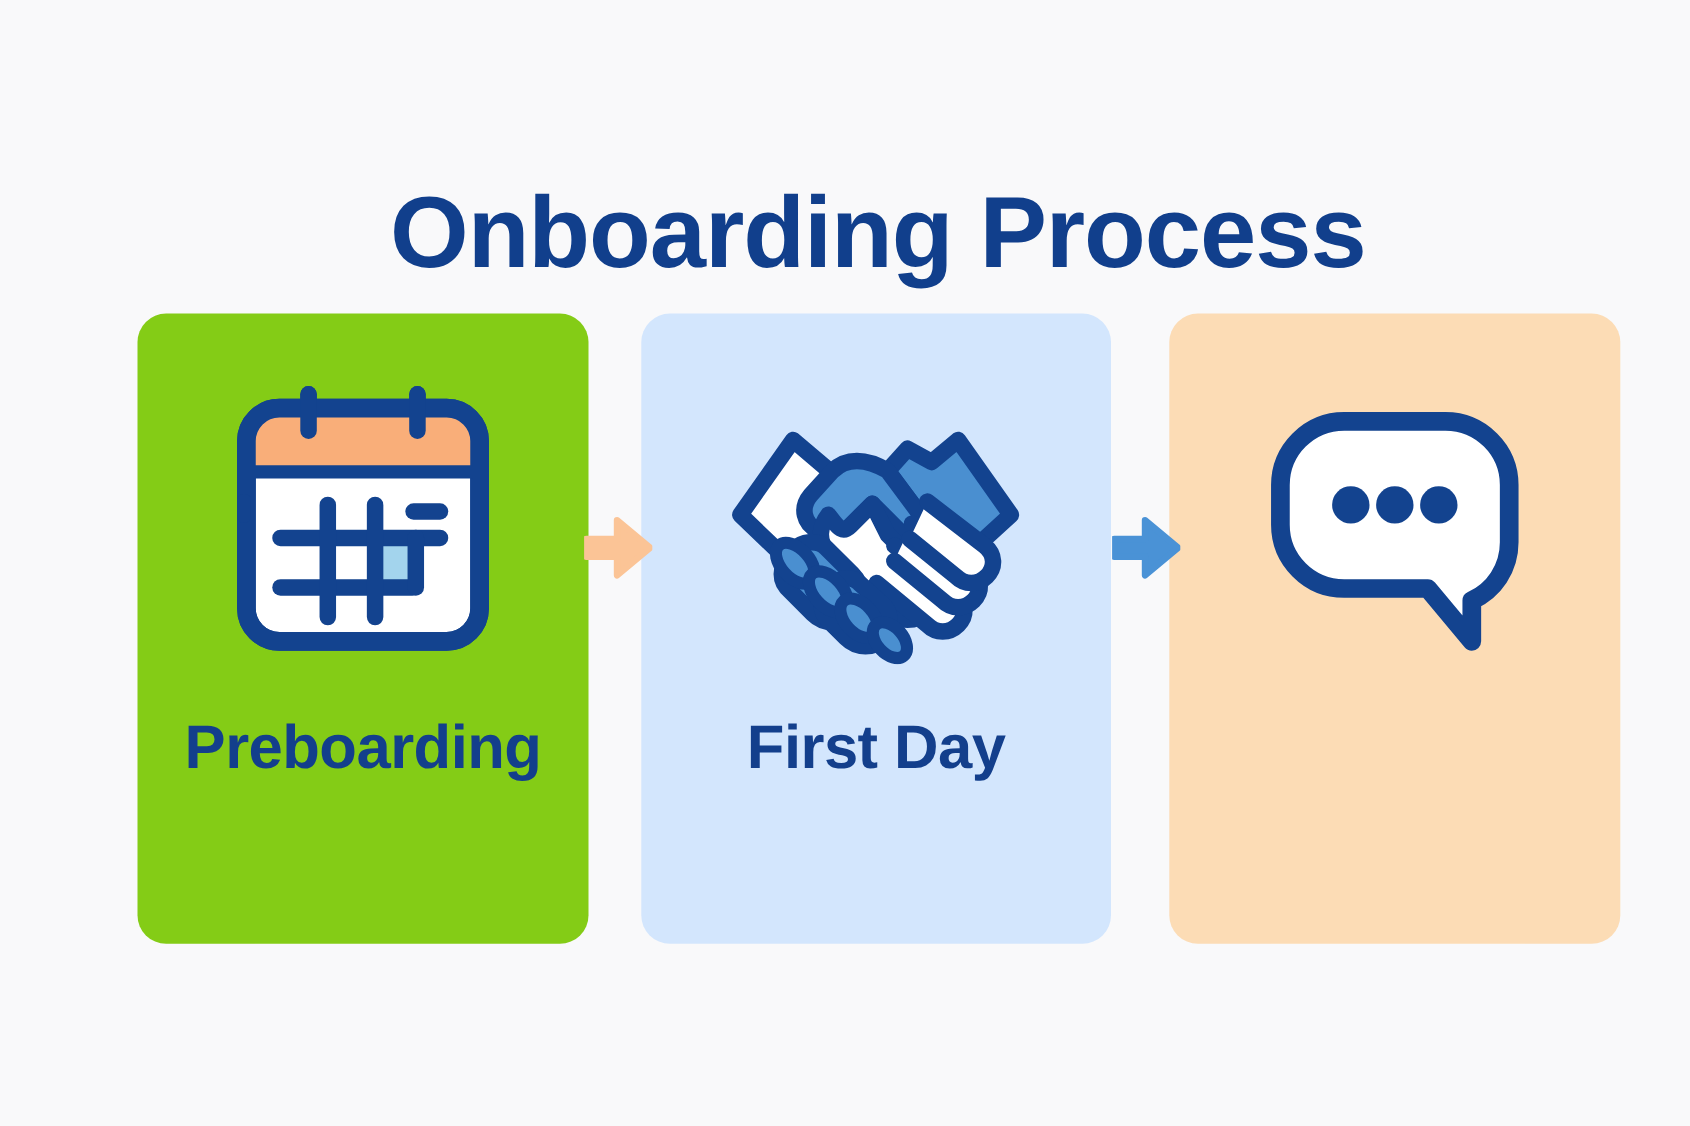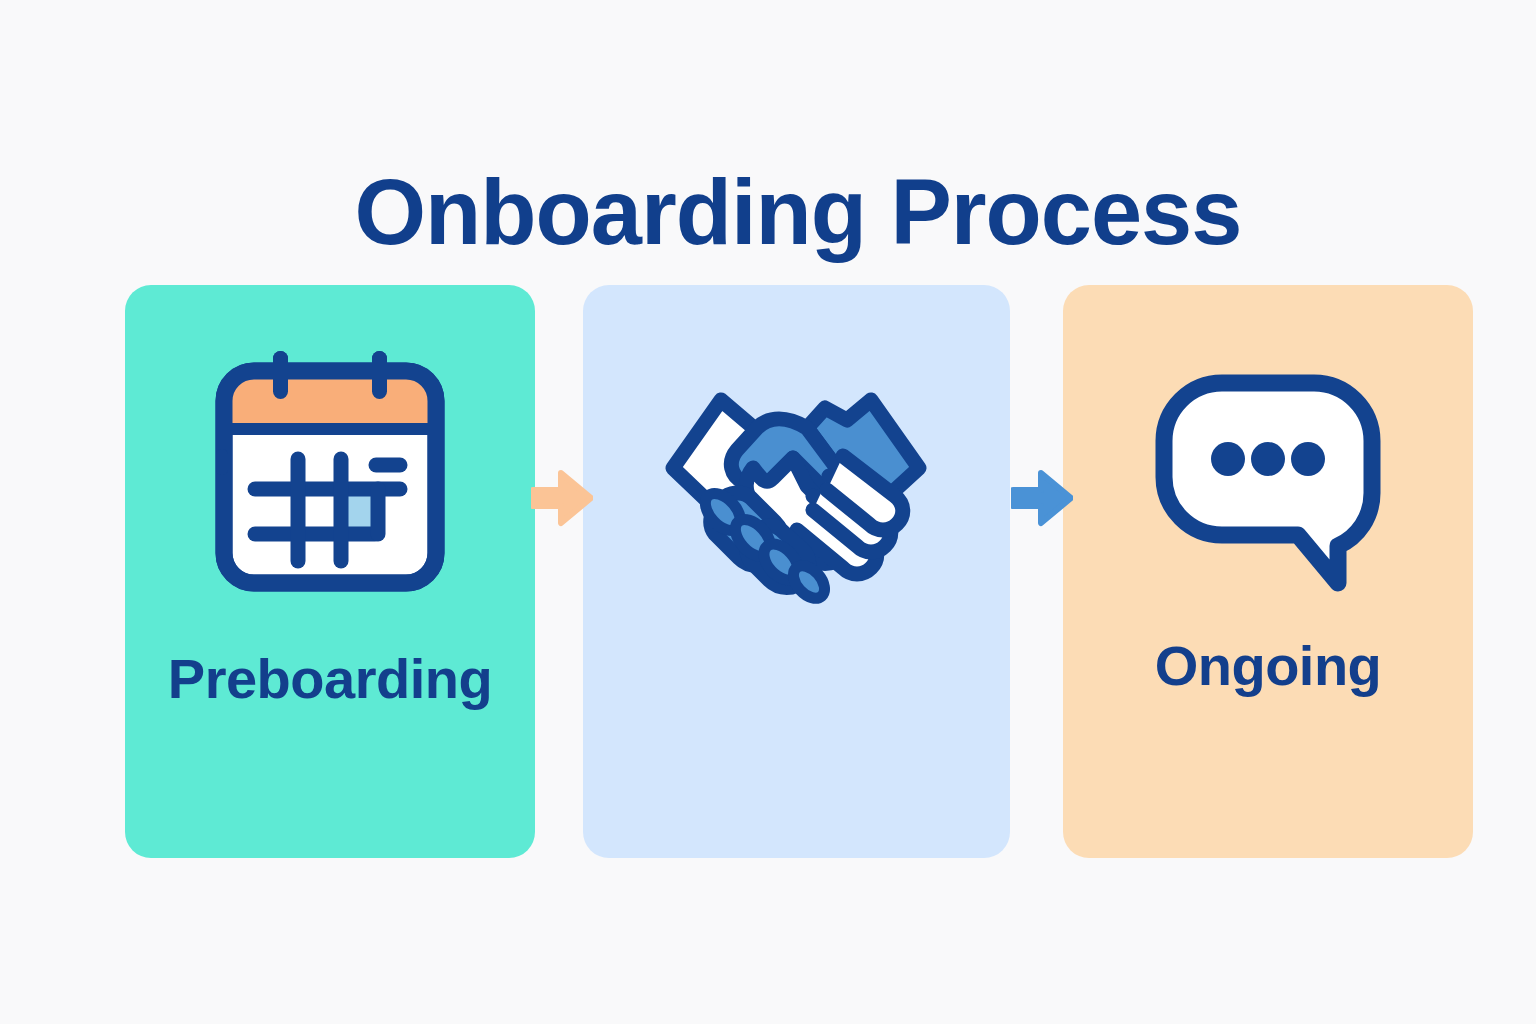--- a/index.html
+++ b/index.html
@@ -51,21 +51,21 @@
   .card {
     position: absolute;
     top: 0;
     height: 573px;
     border-radius: 26px;
     box-sizing: border-box;
     display: flex;
     flex-direction: column;
     align-items: center;
   }
-  .card-1 { left: 0px;   width: 410px; background: #5eead4; }
+  .card-1 { left: 0px;   width: 410px; background: #84cc16; }
   .card-2 { left: 458px; width: 427px; background: #D3E6FD; }
   .card-3 { left: 938px; width: 410px; background: #FCDCB5; }
 
   .card-icon-wrap {
     position: absolute;
     left: 0;
     width: 100%;
     display: flex;
     justify-content: center;
     align-items: center;
@@ -178,35 +178,35 @@
           </g>
 
           <g fill="#4A8FD0" stroke="#13438F" stroke-width="11">
             <ellipse cx="66" cy="140" rx="13" ry="22" transform="rotate(-42 66 140)"></ellipse>
             <ellipse cx="96" cy="166" rx="13" ry="22" transform="rotate(-42 96 166)"></ellipse>
             <ellipse cx="124" cy="190" rx="13" ry="21" transform="rotate(-42 124 190)"></ellipse>
             <ellipse cx="152" cy="210" rx="12" ry="19" transform="rotate(-42 152 210)"></ellipse>
           </g>
         </svg>
       </div>
+      <div class="card-label">First Day</div>
     </div>
 
     <div class="card card-3">
       <div class="card-icon-wrap">
         <svg width="232" height="232" viewBox="0 0 232 232">
           <path d="M12 74 C12 42 38 16 70 16 L162 16 C194 16 220 42 220 74
                    L220 126 C220 150 206 170 186 179
                    L186 216 L146 168 L70 168 C38 168 12 142 12 110 Z" fill="#FFFFFF" stroke="#13438F" stroke-width="17" stroke-linejoin="round"></path>
           <circle cx="76" cy="92" r="17" fill="#13438F"></circle>
           <circle cx="116" cy="92" r="17" fill="#13438F"></circle>
           <circle cx="156" cy="92" r="17" fill="#13438F"></circle>
         </svg>
       </div>
       <div class="card-label">
-        <div>Ongoing</div>
       </div>
     </div>
 
   </div>
 
   <div class="arrow arrow-1">
     <svg width="62" height="60" viewBox="0 0 62 60">
       <path d="M2 22 L30 22 L30 5 L60 30 L30 55 L30 38 L2 38 Z" fill="#FBC496" stroke="#FBC496" stroke-width="6" stroke-linejoin="round"></path>
     </svg>
   </div>

